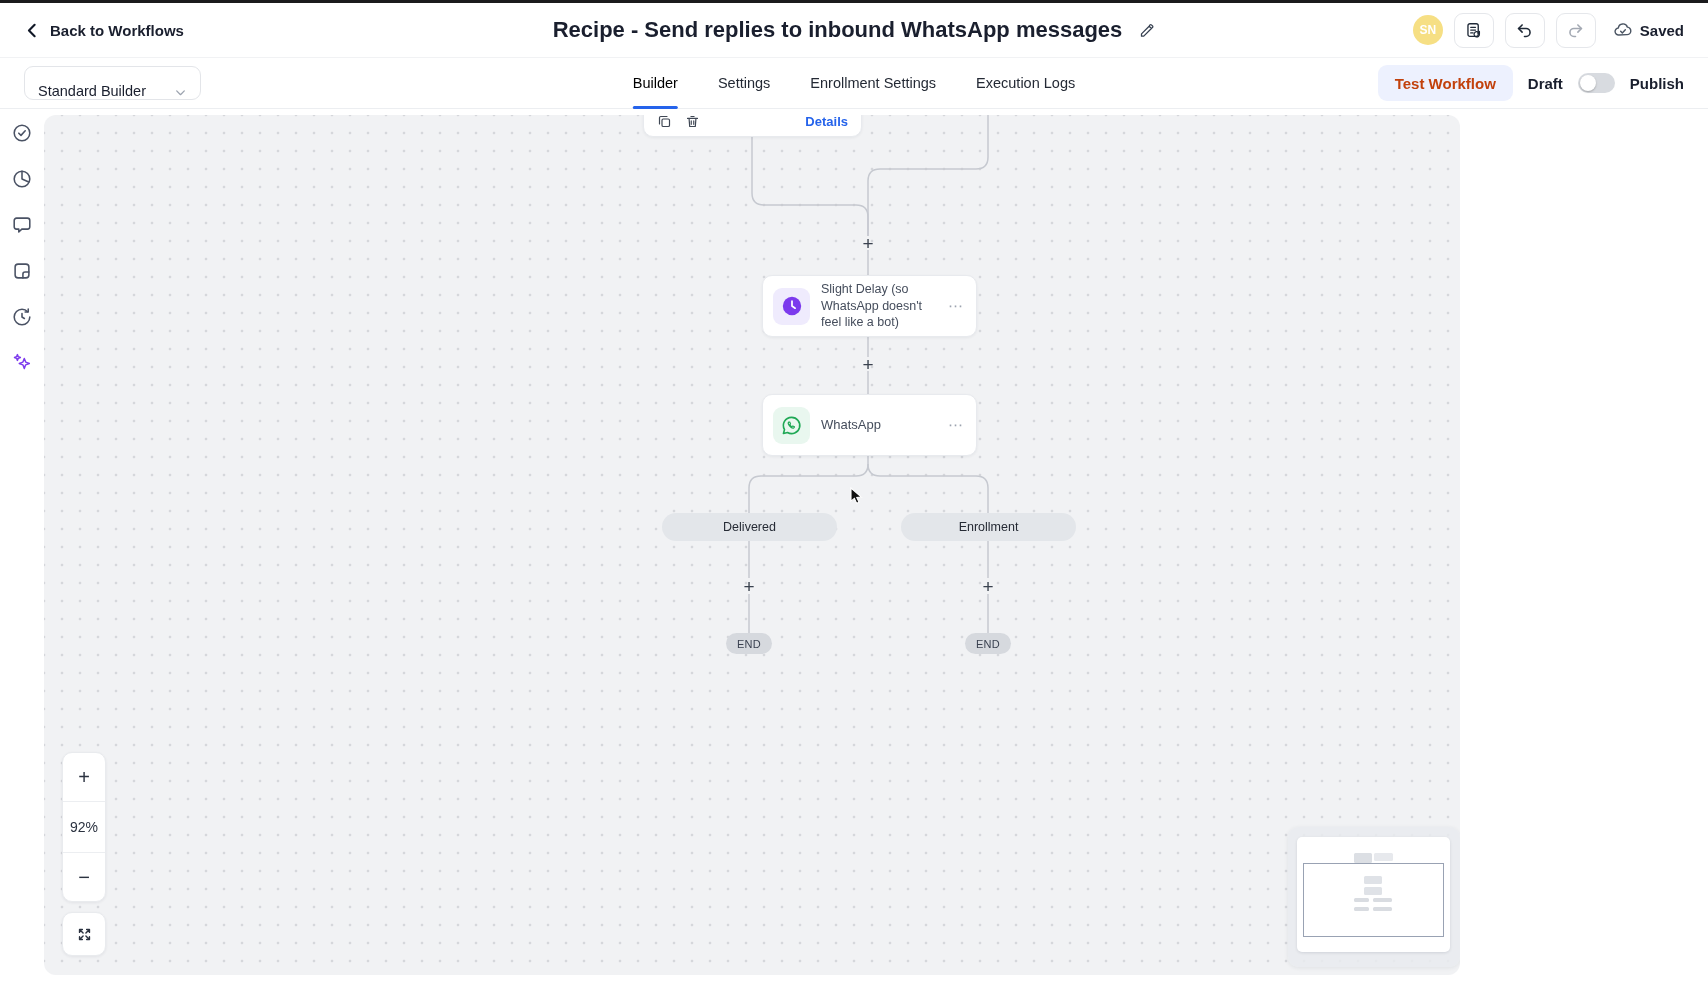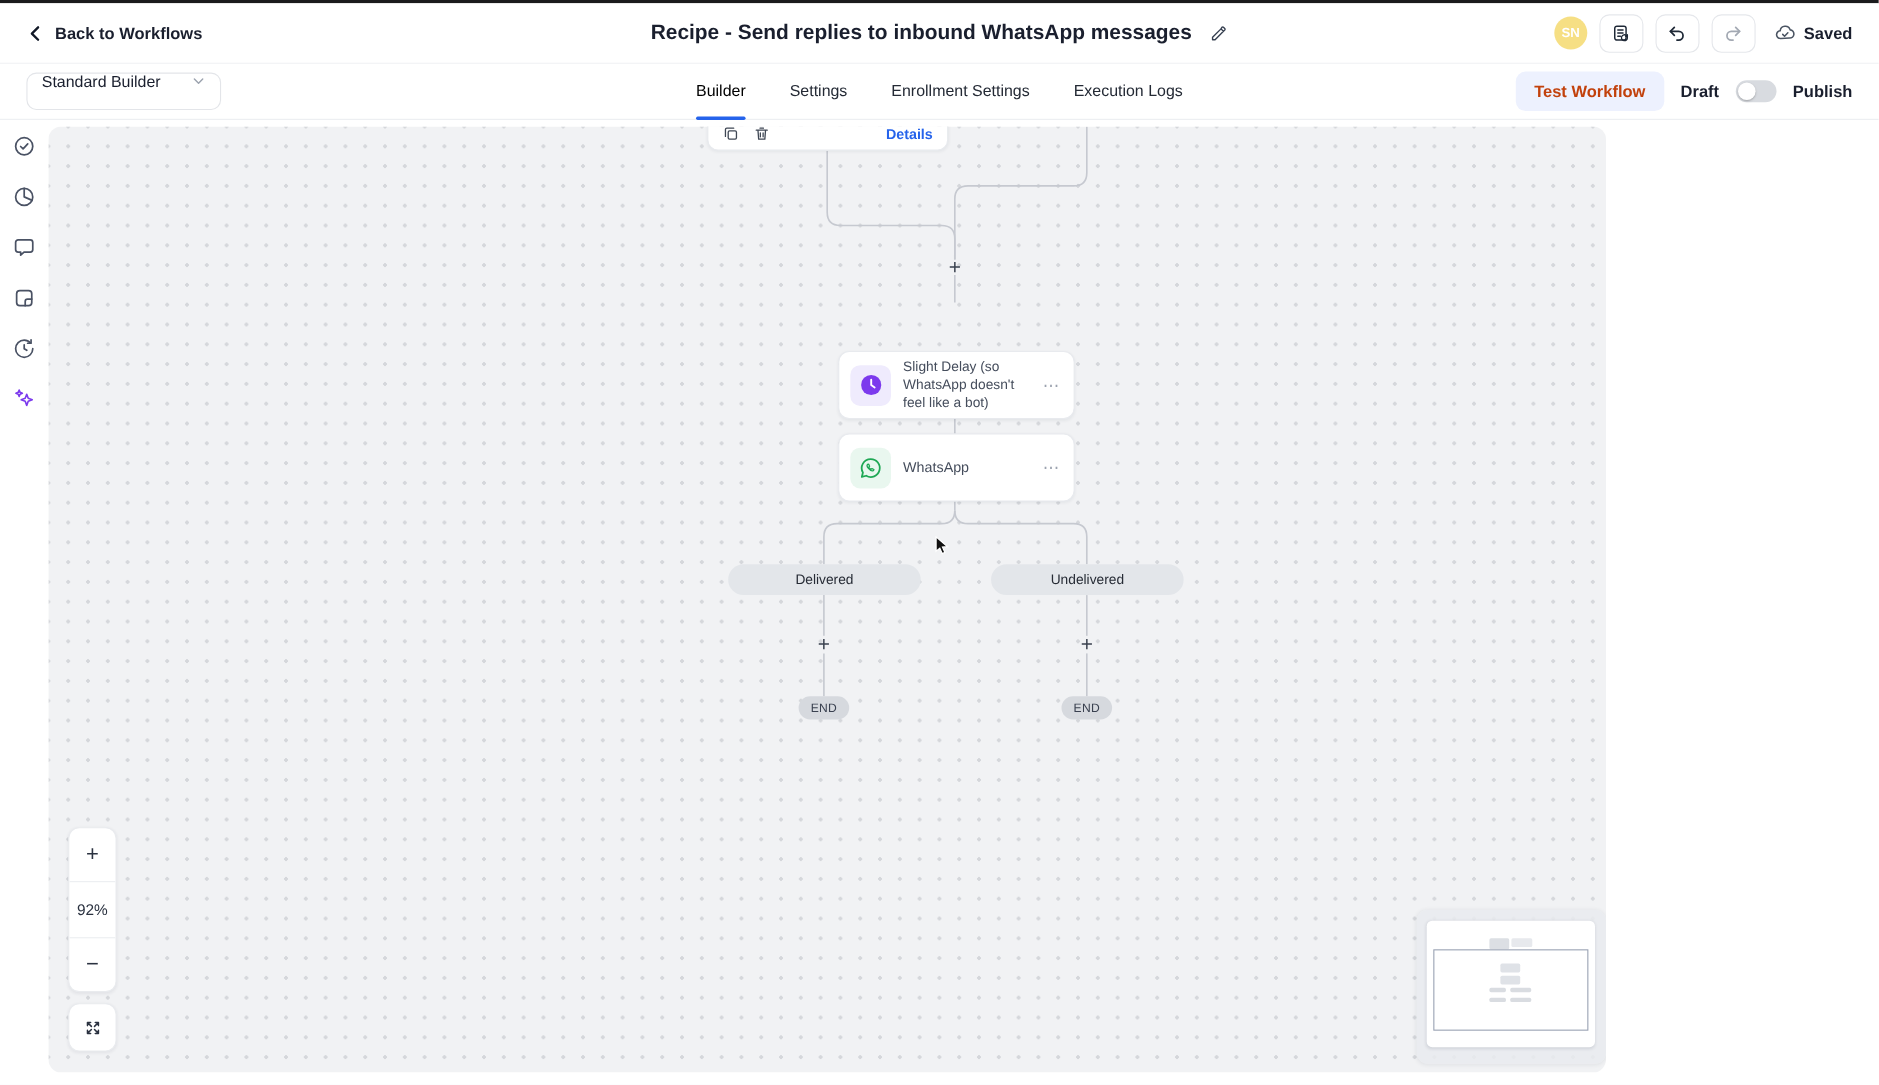--- a/index.html
+++ b/index.html
@@ -5,33 +5,33 @@
   * { box-sizing: border-box; margin: 0; padding: 0; }
   html,body { width:1708px; height:986px; overflow:hidden; background:#fff;
     font-family:"Liberation Sans", sans-serif; color:#1a1f2e; }
 
   .topstrip { height:3px; background:#1b1b1d; }
 
   
   .header { height:54px; display:flex; align-items:center; padding:0 24px; position:relative; background:#fff; }
   .back-btn { display:flex; align-items:center; gap:9px; font-size:15px; font-weight:700; cursor:pointer; }
   .title-wrap { position:absolute; left:50%; transform:translateX(-50%); display:flex; align-items:center; gap:16px; }
-  .doc-title { font-size:19px; font-weight:700; white-space:nowrap; }
+  .doc-title { font-size:22px; font-weight:700; white-space:nowrap; }
   .header-right { margin-left:auto; display:flex; align-items:center; gap:11px; }
   .avatar { width:30px; height:30px; border-radius:50%; background:#f6df84; color:#fff; font-size:12px;
     font-weight:700; display:flex; align-items:center; justify-content:center; }
   .icon-btn { width:40px; height:35px; border:1px solid #e5e7eb; border-radius:9px; background:#fff;
     display:flex; align-items:center; justify-content:center; cursor:pointer; }
   .saved { display:flex; align-items:center; gap:7px; font-size:15px; font-weight:600; margin-left:6px; }
 
   
   .toolbar { height:52px; display:flex; align-items:center; padding:0 24px; position:relative;
     background:#fff; border-top:1px solid #f1f2f4; border-bottom:1px solid #eceef1; }
   .builder-select { height:34px; border:1px solid #e3e5e9; border-radius:9px; background:#fff; padding:0 13px;
-    display:flex; align-items:flex-start; gap:28px; font-size:14.5px; cursor:pointer; }
+    display:flex; align-items:flex-end; gap:28px; font-size:14.5px; cursor:pointer; }
   .tabs { position:absolute; left:50%; transform:translateX(-50%); height:100%; display:flex; gap:40px; }
   .tab { display:flex; align-items:center; font-size:14.5px; font-weight:500; color:#242a35; position:relative; cursor:pointer; }
   .tab.active { color:#000000; }
   .tab.active::after { content:""; position:absolute; left:0; right:0; bottom:-1px; height:3px; background:#2563eb; border-radius:2px; }
   .toolbar-right { margin-left:auto; display:flex; align-items:center; gap:15px; }
   .test-btn { height:36px; padding:0 17px; background:#edf1fe; color:#c2410c; border:none; border-radius:9px;
     font-size:15px; font-weight:600; font-family:inherit; cursor:pointer; }
   .pub-label { font-size:15px; font-weight:600; }
   .toggle { width:37px; height:20px; border-radius:999px; background:#d8dbe0; position:relative; cursor:pointer; }
   .toggle .knob { position:absolute; left:2px; top:2px; width:16px; height:16px; border-radius:50%; background:#fff;
@@ -224,21 +224,21 @@
           </svg>
         <span class="details-link">Details</span>
       </div>
     </div>
 
     <div class="add-btn" style="left:824px; top:128px;">+</div>
     <div class="add-btn" style="left:824px; top:249px;">+</div>
     <div class="add-btn" style="left:705px; top:471px;">+</div>
     <div class="add-btn" style="left:944px; top:471px;">+</div>
 
-    <div class="card step-node" style="left:718px; top:160px;margin-top:44px;">
+    <div class="card step-node" style="left:718px; top:160px;">
       <div class="node-icon purple">
         <svg width="22" height="22" viewBox="0 0 24 24">
             <circle cx="12" cy="12" r="10" fill="#7c3aed"></circle>
             <path d="M12 6.8V12l3.4 2.4" fill="none" stroke="#fff" stroke-width="1.9" stroke-linecap="round" stroke-linejoin="round"></path>
           </svg>
       </div>
       <div class="node-title" style="width:138px;">Slight Delay (so WhatsApp doesn't feel like a bot)</div>
       <div class="node-menu">⋯</div>
     </div>
 
@@ -247,21 +247,21 @@
         <svg width="23" height="23" viewBox="0 0 24 24" fill="none" stroke="#1fa855" stroke-width="1.7" stroke-linecap="round" stroke-linejoin="round">
           <path d="M12 3.5a8.5 8.5 0 0 0-7.3 12.8L3.6 20.4l4.2-1.1A8.5 8.5 0 1 0 12 3.5z"></path>
           <path d="M9 8.5c-.5.5-.6 2 .9 3.8 1.5 1.8 3.3 2.6 4.1 2.4.6-.2 1-.8 1.1-1.3l-1.8-.9-.9.7c-.8-.4-1.7-1.3-2.1-2.1l.7-.8-.8-1.9c-.5 0-.9 0-1.2.1z" stroke-width="1.2"></path>
         </svg>
       </div>
       <div class="node-title" style="font-size:13px;">WhatsApp</div>
       <div class="node-menu">⋯</div>
     </div>
 
     <div class="branch-pill" style="left:618px; top:398px;">Delivered</div>
-    <div class="branch-pill" style="left:857px; top:398px;">Undelivered</div>
+    <div class="branch-pill" style="left:857px; top:398px;">Enrollment</div>
 
     <div class="end-pill" style="left:682px; top:518px;">END</div>
     <div class="end-pill" style="left:921px; top:518px;">END</div>
 
     <svg class="mouse-cursor" width="16" height="18" viewBox="0 0 16 18">
       <path d="M1 1v13.2l3.4-2.8 2.2 4.9 2.4-1.1-2.2-4.8 4.6-.4z" fill="#111" stroke="#fff" stroke-width="1.1"></path>
     </svg>
 
     <div class="zoom-stack">
       <div class="zoom-cell">+</div>

